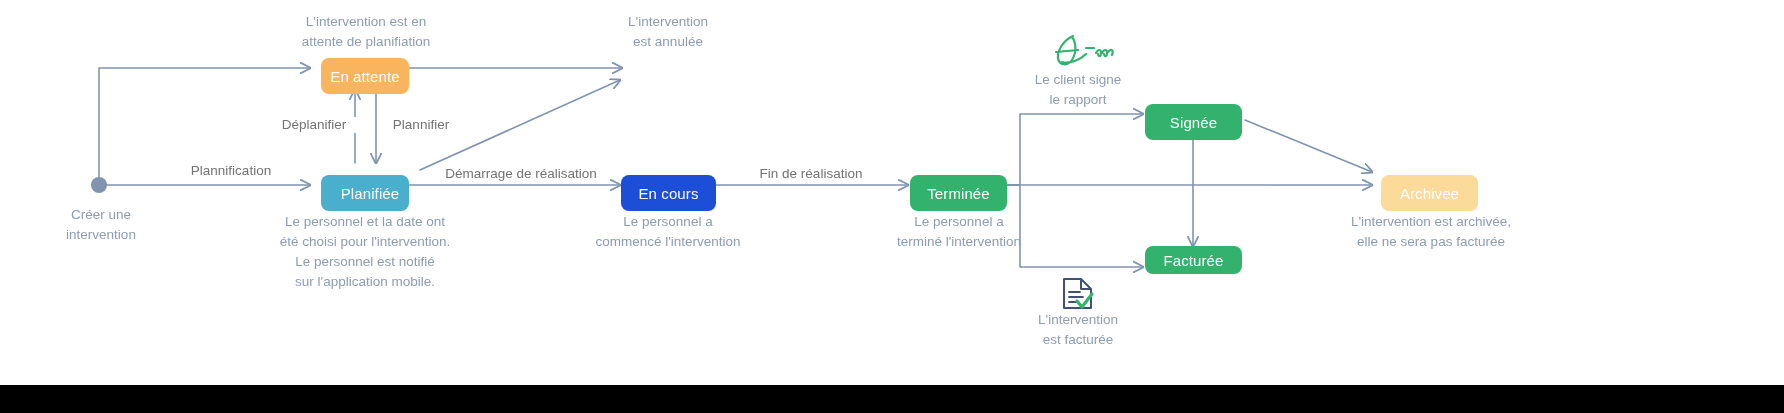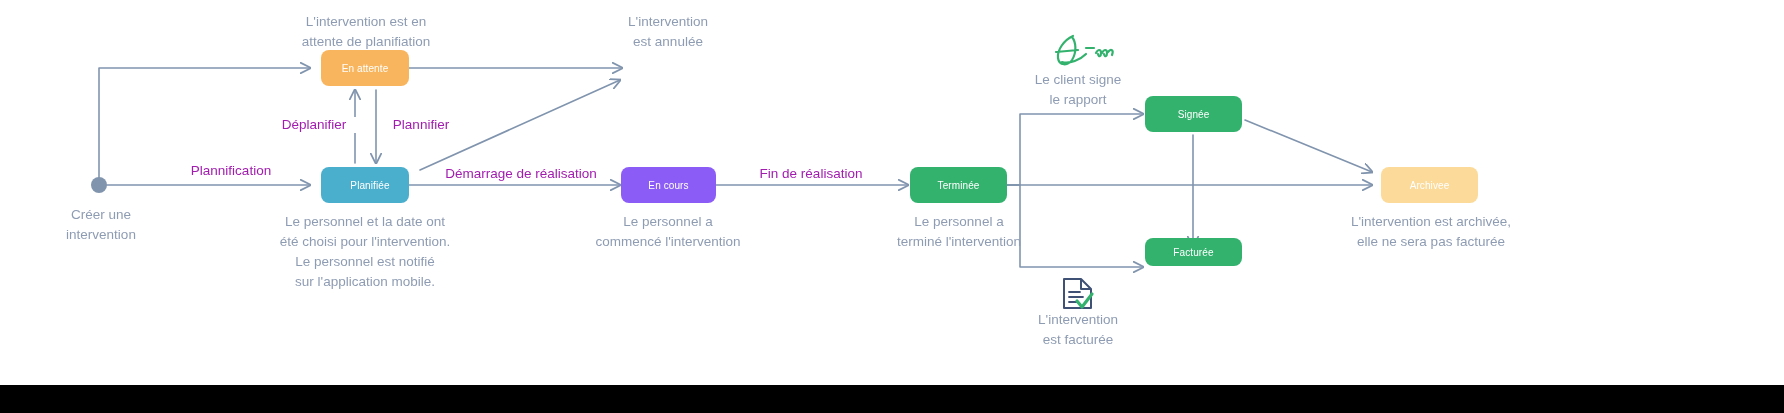--- a/index.html
+++ b/index.html
@@ -26,46 +26,47 @@
     width: 1784px;
     height: 413px;
   }
   .node {
     position: absolute;
     display: flex;
     align-items: center;
     justify-content: center;
     border-radius: 8px;
     color: #ffffff;
-    font-size: 10px;
+    font-size: 15px;
     letter-spacing: 0.1px;
     box-sizing: border-box;
     white-space: nowrap;
+    margin-top: 8px;
   }
   .node-en-attente   { background: #f8b55d; }
   .node-annulee      { background: #8094ae; }
   .node-planifiee    { background: #4aaecd; }
-  .node-en-cours     { background: #8b5cf6; }
+  .node-en-cours     { background: #1d4ed8; }
   .node-terminee     { background: #33b26e; }
   .node-signee       { background: #33b26e; }
   .node-facturee     { background: #33b26e; }
   .node-archivee     { background: #fbda9a; }
 
   .caption {
     position: absolute;
     color: #8e9cb3;
     font-size: 13.5px;
     line-height: 20px;
     text-align: center;
     white-space: pre-line;
     box-sizing: border-box;
   }
   .edge-label {
     position: absolute;
-    color: #a21caf;
+    color: #737373;
     font-size: 13.5px;
     line-height: 16px;
     text-align: center;
     white-space: pre-line;
     background: #ffffff;
     padding: 0 4px;
   }
   .start-dot {
     position: absolute;
     width: 16px;

